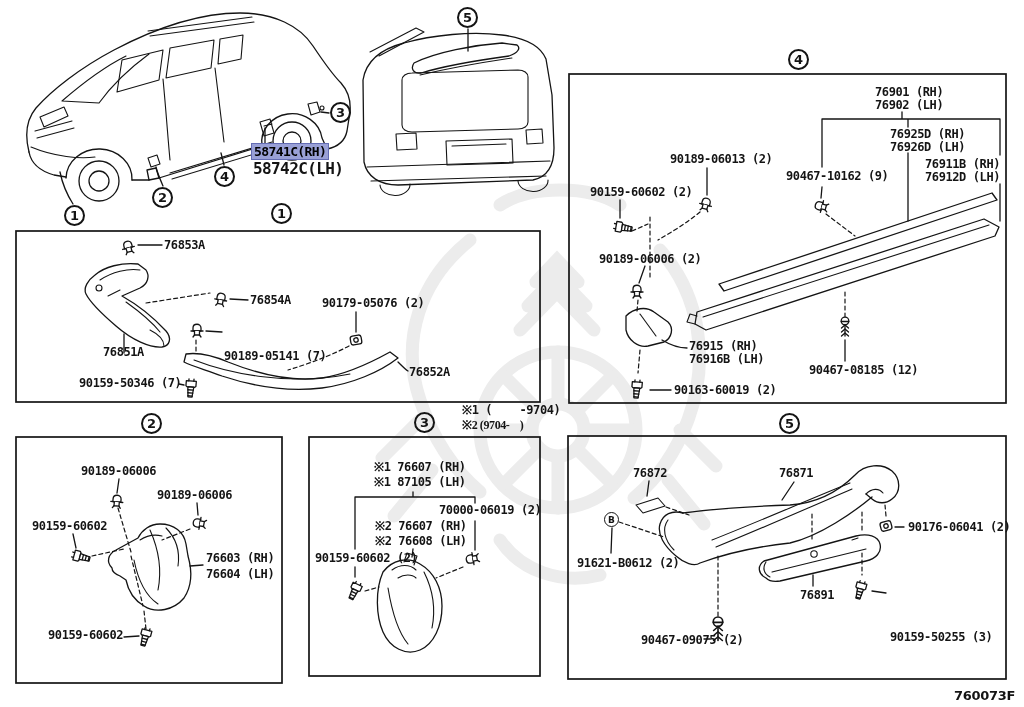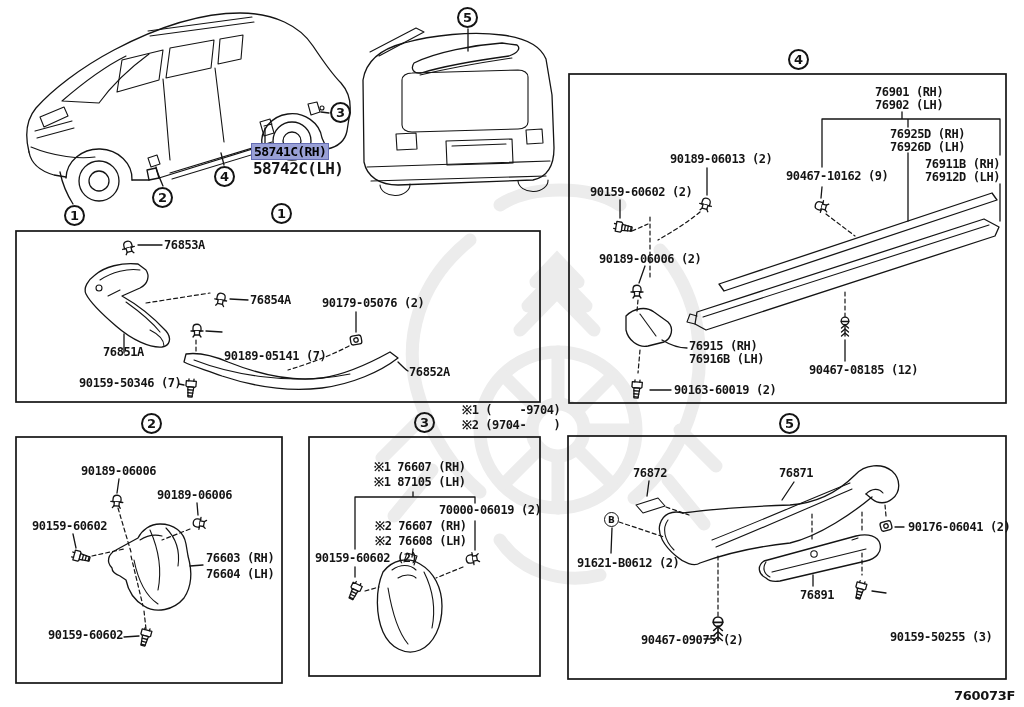--- a/index.html
+++ b/index.html
@@ -242,21 +242,21 @@
   <div class="callout" style="left:214px;top:166px;">4</div>
   <div class="callout" style="left:457px;top:7px;">5</div>
 
   <div class="callout" style="left:271px;top:203px;">1</div>
   <div class="callout" style="left:141px;top:413px;">2</div>
   <div class="callout" style="left:414px;top:412px;">3</div>
   <div class="callout" style="left:788px;top:49px;">4</div>
   <div class="callout" style="left:779px;top:413px;">5</div>
 
   <div class="note" style="left:462px;top:403px;">※1 (    -9704)</div>
-  <div class="note" style="left:462px;top:418px;">※2 (9704-    )</div>
+  <div class="note" style="left:462px;top:418px;font-family:Liberation Serif, serif;">※2 (9704-    )</div>
 
   <div class="lbl" style="left:164px;top:239px;text-align:right;">76853A</div>
   <div class="lbl" style="left:250px;top:294px;">76854A</div>
   <div class="lbl" style="left:322px;top:297px;">90179-05076 (2)</div>
   <div class="lbl" style="left:224px;top:326px;margin-top:24px;">90189-05141 (7)</div>
   <div class="lbl" style="left:103px;top:346px;">76851A</div>
   <div class="lbl" style="left:79px;top:377px;">90159-50346 (7)</div>
   <div class="lbl" style="left:409px;top:366px;">76852A</div>
 
   <div class="lbl" style="left:81px;top:465px;">90189-06006</div>

